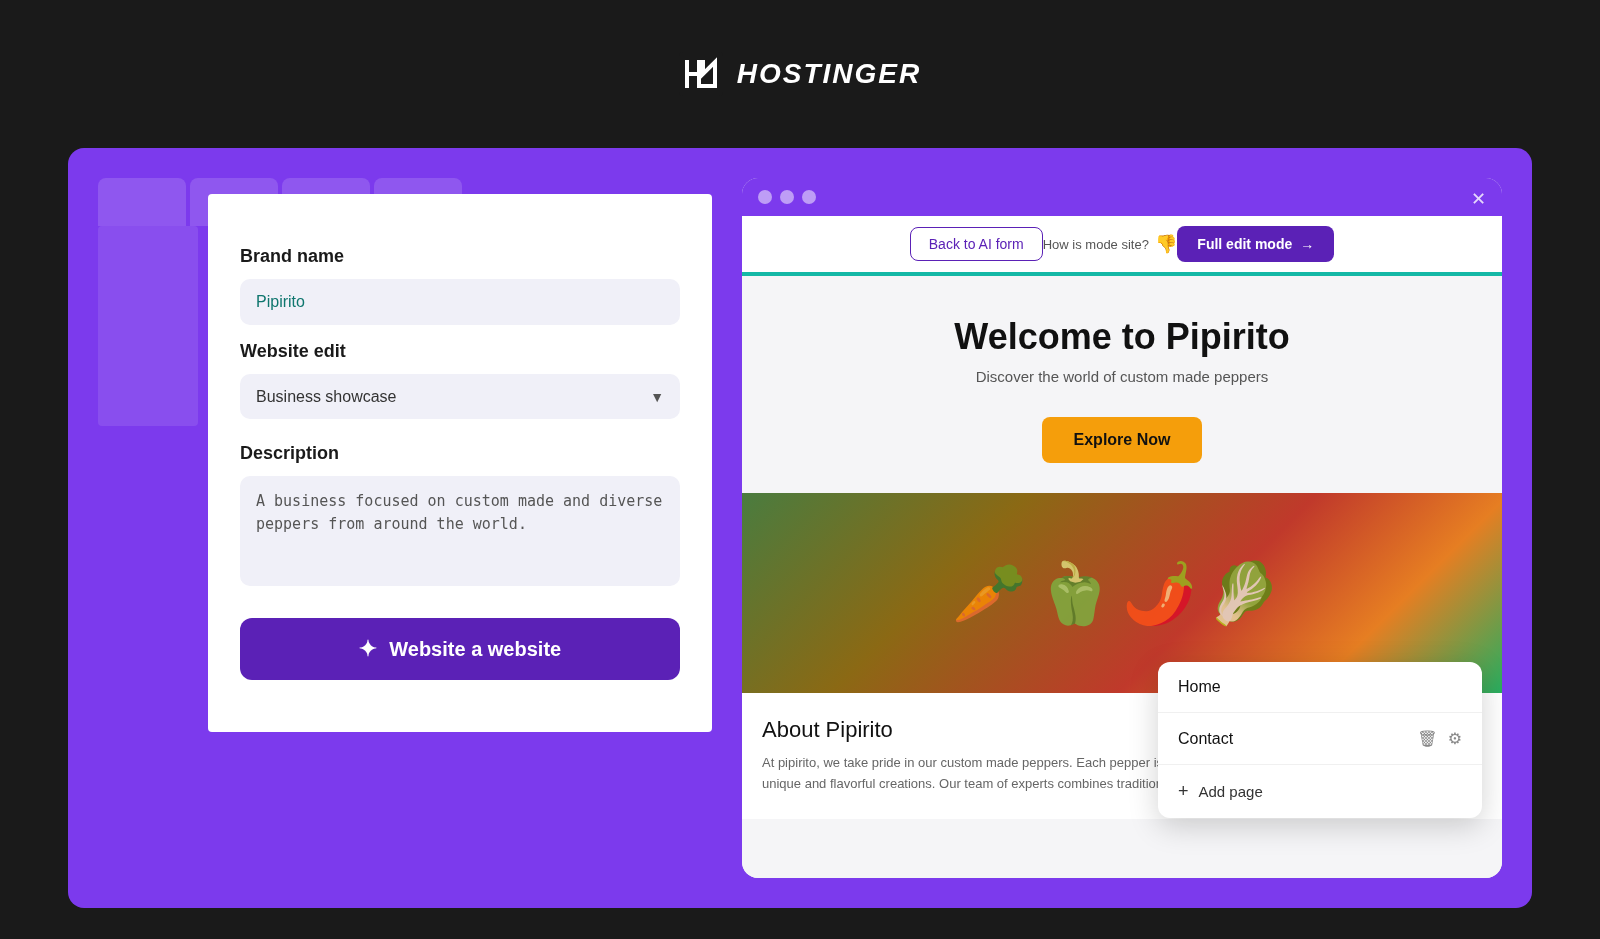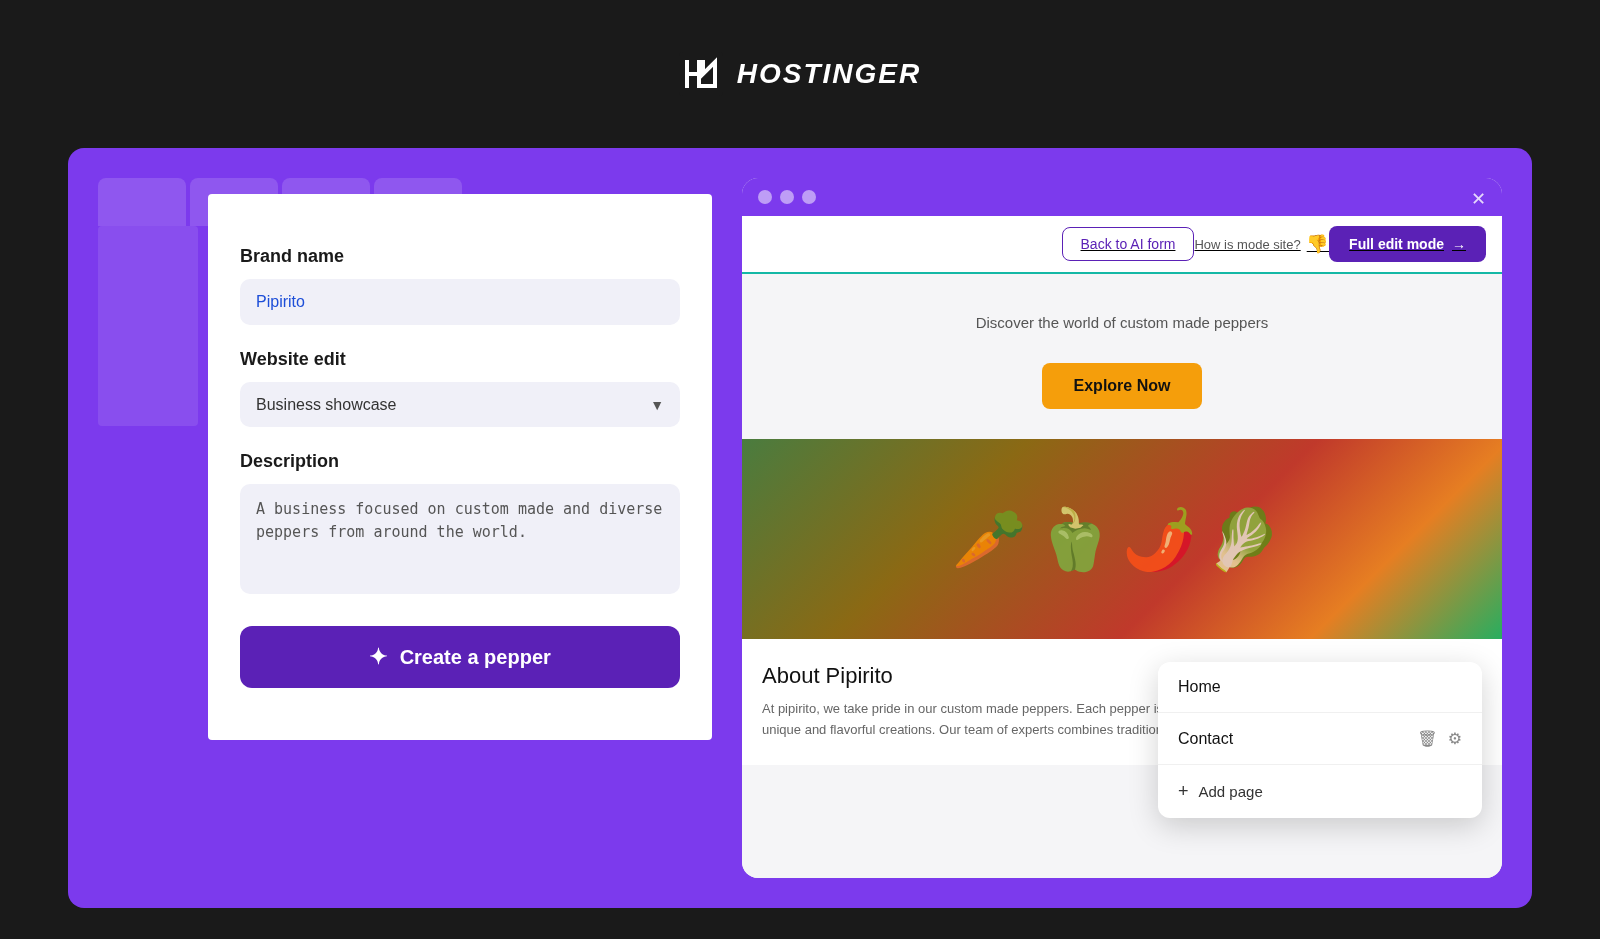--- a/index.html
+++ b/index.html
@@ -65,22 +65,22 @@
       display: block;
     }
 
     .form-input {
       width: 100%;
       padding: 14px 16px;
       border: none;
       border-radius: 10px;
       background: #f0f0f8;
       font-size: 16px;
-      color: #1d4ed8;
-      margin-bottom: 24px;
+      color: #0f766e;
+      margin-bottom: 16px;
       outline: none;
     }
 
     .form-select-wrapper {
       position: relative;
       margin-bottom: 24px;
     }
     .form-select {
       width: 100%;
       padding: 14px 16px;
@@ -180,23 +180,22 @@
       border: none;
       line-height: 1;
     }
 
     
     .site-toolbar {
       background: #ffffff;
       padding: 10px 16px;
       display: flex;
       align-items: center;
-      justify-content: flex-end;
-      border-bottom: 2px solid #14b8a6;
-      text-decoration: underline;
+      justify-content: center;
+      border-bottom: 4px solid #14b8a6;
     }
     .back-btn {
       padding: 8px 18px;
       border: 1.5px solid #5b21b6;
       border-radius: 8px;
       color: #5b21b6;
       background: #fff;
       font-size: 14px;
       font-weight: 500;
       cursor: pointer;
@@ -382,21 +381,21 @@
         <option>Other</option>
       </select>
       <span class="select-arrow">▼</span>
     </div>
 
     <label class="form-label">Description</label>
     <textarea class="form-textarea" style="">A business focused on custom made and diverse peppers from around the world.</textarea>
 
     <button class="create-btn">
       <span class="sparkle-icon">✦</span>
-      <span>Create a pepper</span>
+      <span>Website a website</span>
     </button>
   </div>
 
   <div class="preview-area">
     <div class="preview-window">
 
       <div class="window-chrome" style="position:relative;">
         <div class="window-dot"></div>
         <div class="window-dot"></div>
         <div class="window-dot"></div>
@@ -411,20 +410,21 @@
         </div>
         <button class="full-edit-btn">
           <span>Full edit mode</span>
           <span>→</span>
         </button>
       </div>
 
       <div class="site-content">
 
         <div class="site-hero">
+          <h1 class="site-title">Welcome to Pipirito</h1>
           <p class="site-subtitle">Discover the world of custom made peppers</p>
           <button class="explore-btn">Explore Now</button>
         </div>
 
         <div class="site-image">
           <div class="veg-overlay">🥕🫑🌶️🥬</div>
         </div>
 
         <div class="site-about">
           <h2 class="about-title">About Pipirito</h2>

